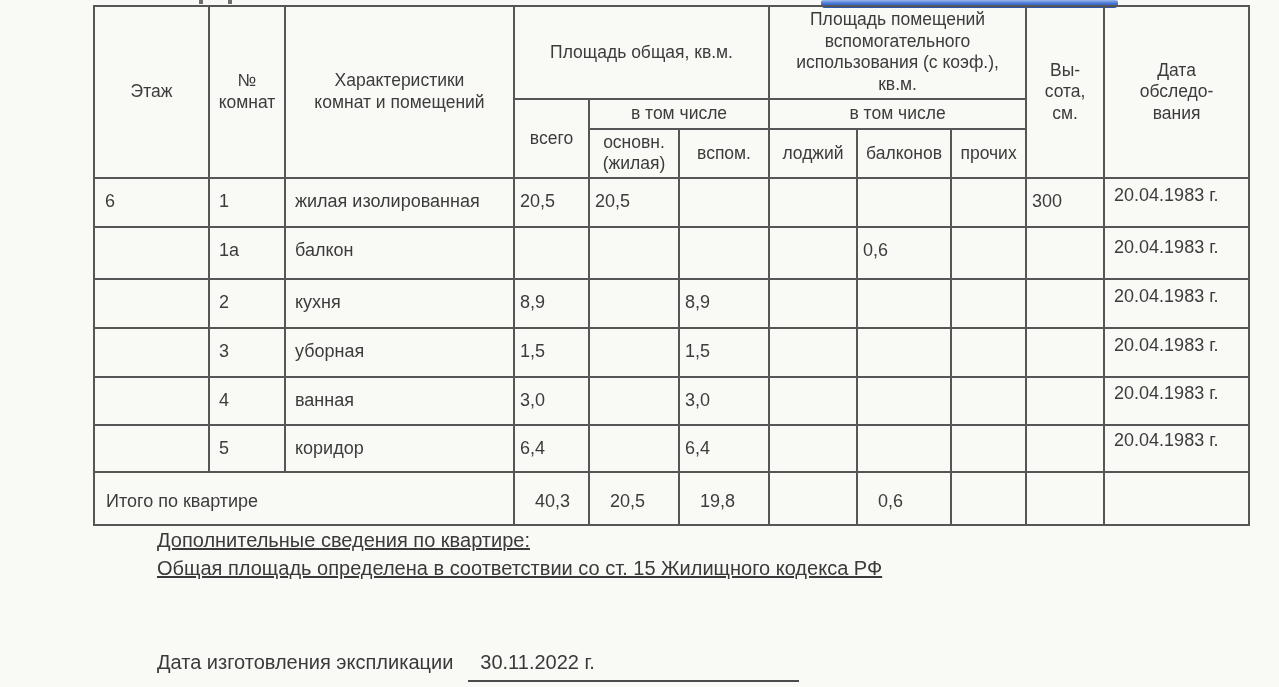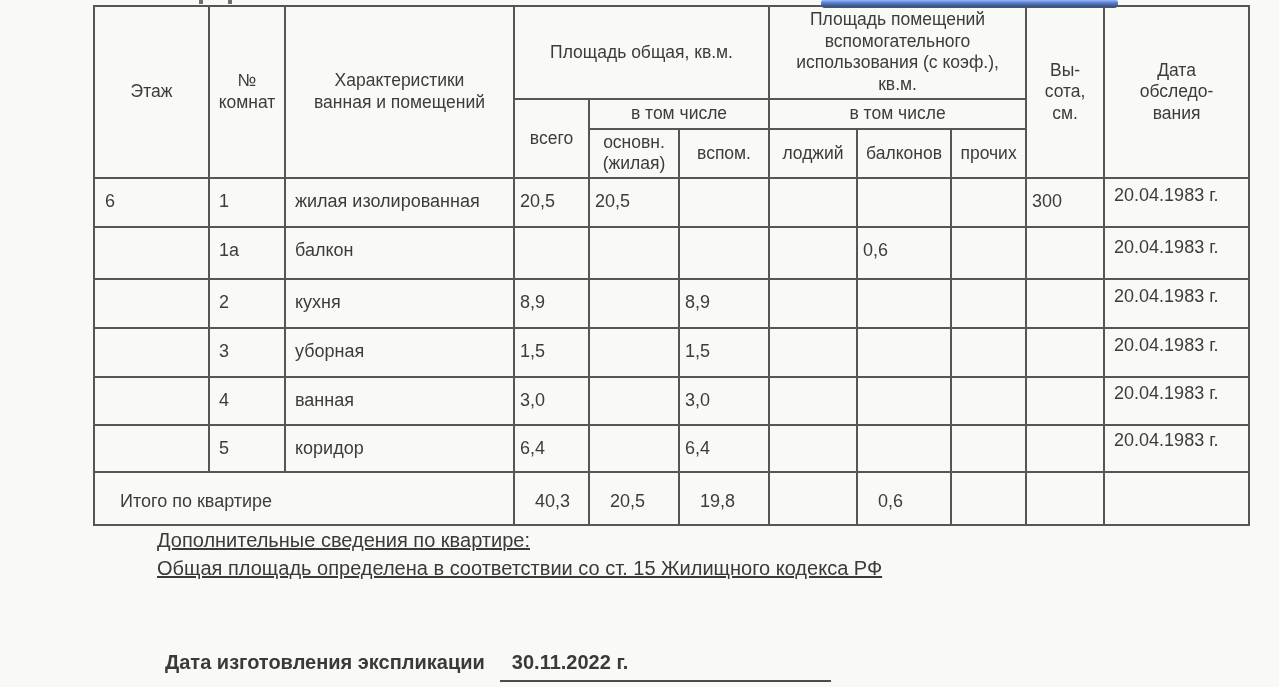--- a/index.html
+++ b/index.html
@@ -34,30 +34,30 @@
     white-space:pre-line; padding:2px 2px;
   }
 
   .expl td { font-size:18px; }
   .c-floor { vertical-align:top; padding:12px 4px 0 10px; }
   .c-num   { vertical-align:top; padding:12px 4px 0 9px; }
   .c-char  { vertical-align:top; padding:12px 20px 0 9px; }
   .c-val   { vertical-align:top; padding:12px 2px 0 5px; }
   .c-date  { vertical-align:bottom; padding:0 2px 20px 9px; font-size:16.5px;border-radius:18px; }
 
-  .total-label { vertical-align:middle; padding:6px 4px 0 25px; font-size:18px; }
+  .total-label { vertical-align:middle; padding:6px 4px 0 11px; font-size:18px; }
   .total-val   { vertical-align:middle; padding:6px 2px 0 20px; font-size:18px; }
 
   .notes {
     position:absolute; left:157px; top:527px;
     font-size:20px; line-height:27.5px; color:#3a3a3a;text-decoration:underline;
   }
   .dateline {
-    position:absolute; left:165px; top:651px;
-    font-size:20px; color:#3a3a3a;font-weight:bold;
+    position:absolute; left:157px; top:651px;
+    font-size:20px; color:#3a3a3a;
   }
   .date-underline {
     display:inline-block; margin-left:15px; min-width:331px;
     border-bottom:2px solid #4c4c4c; padding:0 0 6px 12px;
   }
 </style>
 </head>
 <body>
 
 <div class="artifact"></div>
@@ -77,21 +77,21 @@
       <col style="width:75px">
     <col style="width:78px">
       <col style="width:145px">
   </colgroup>
   <tbody>
     <tr style="height:82px">
       <th rowspan="3" class="hdr">Этаж</th>
       <th rowspan="3" class="hdr">№
 комнат</th>
       <th rowspan="3" class="hdr">Характеристики
-ванная и помещений</th>
+комнат и помещений</th>
       <th colspan="3" class="hdr">Площадь общая, кв.м.</th>
       <th colspan="3" class="hdr">Площадь помещений
 вспомогательного
 использования (с коэф.),
 кв.м.</th>
       <th rowspan="3" class="hdr">Вы-
 сота,
 см.</th>
       <th rowspan="3" class="hdr">Дата
 обследо-

